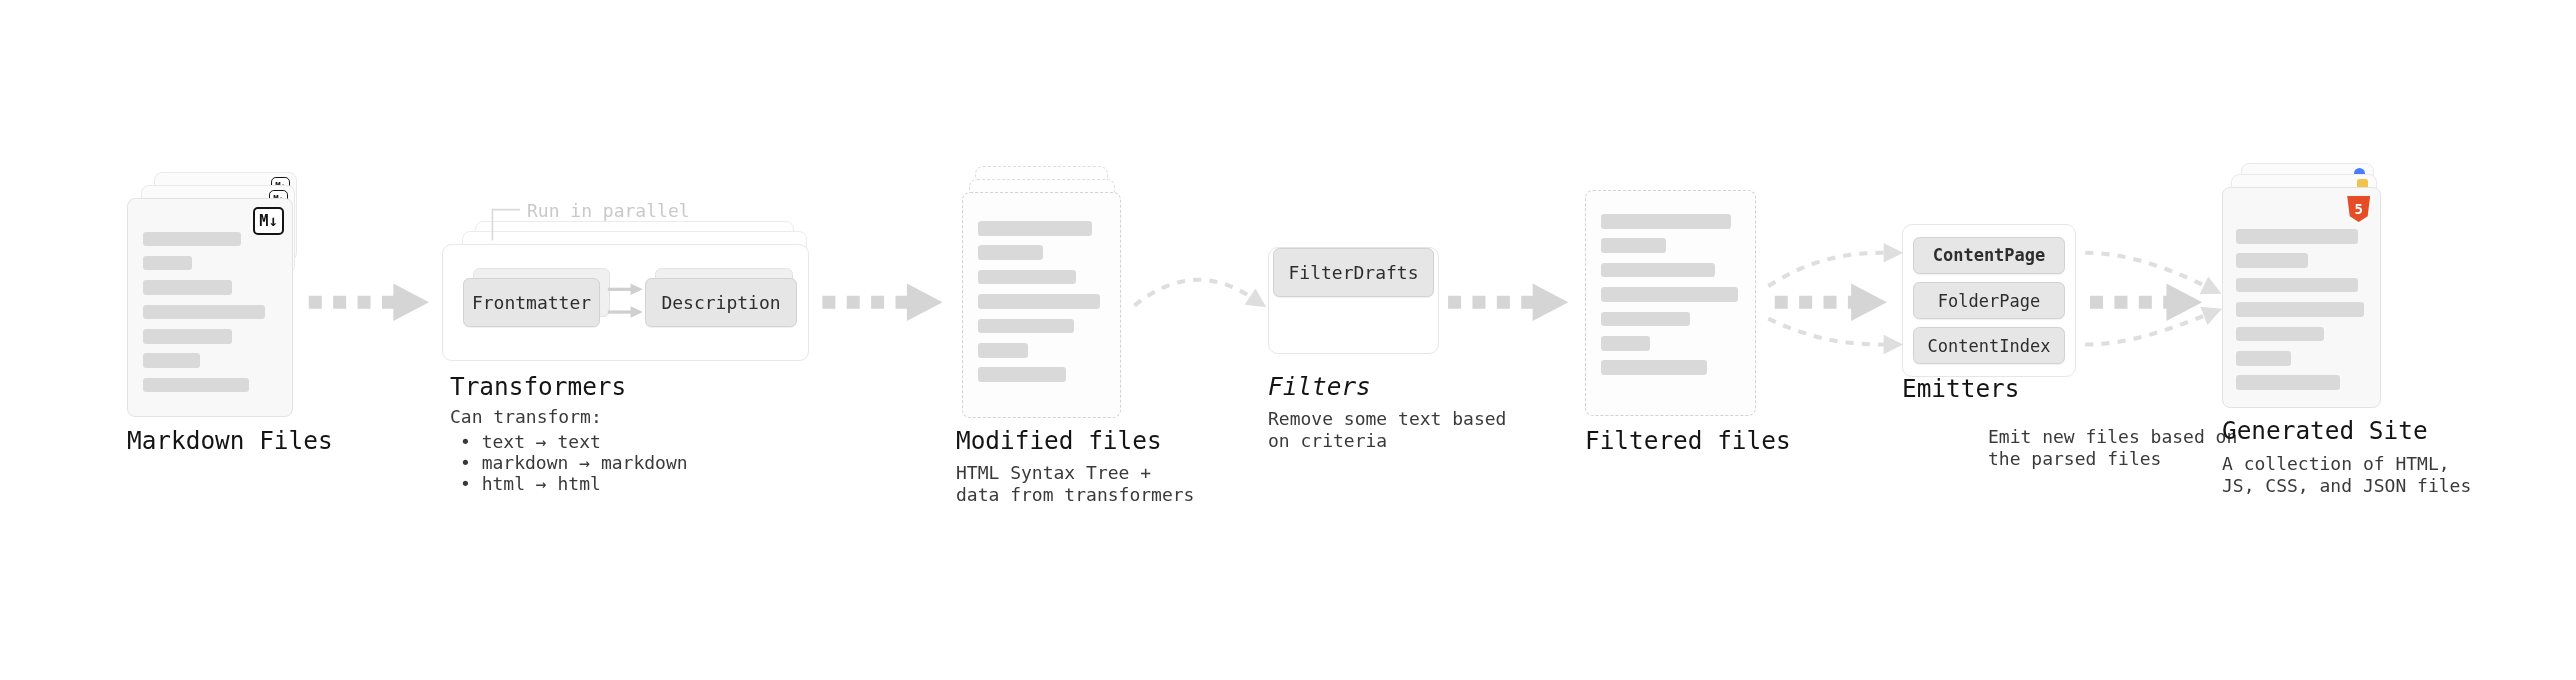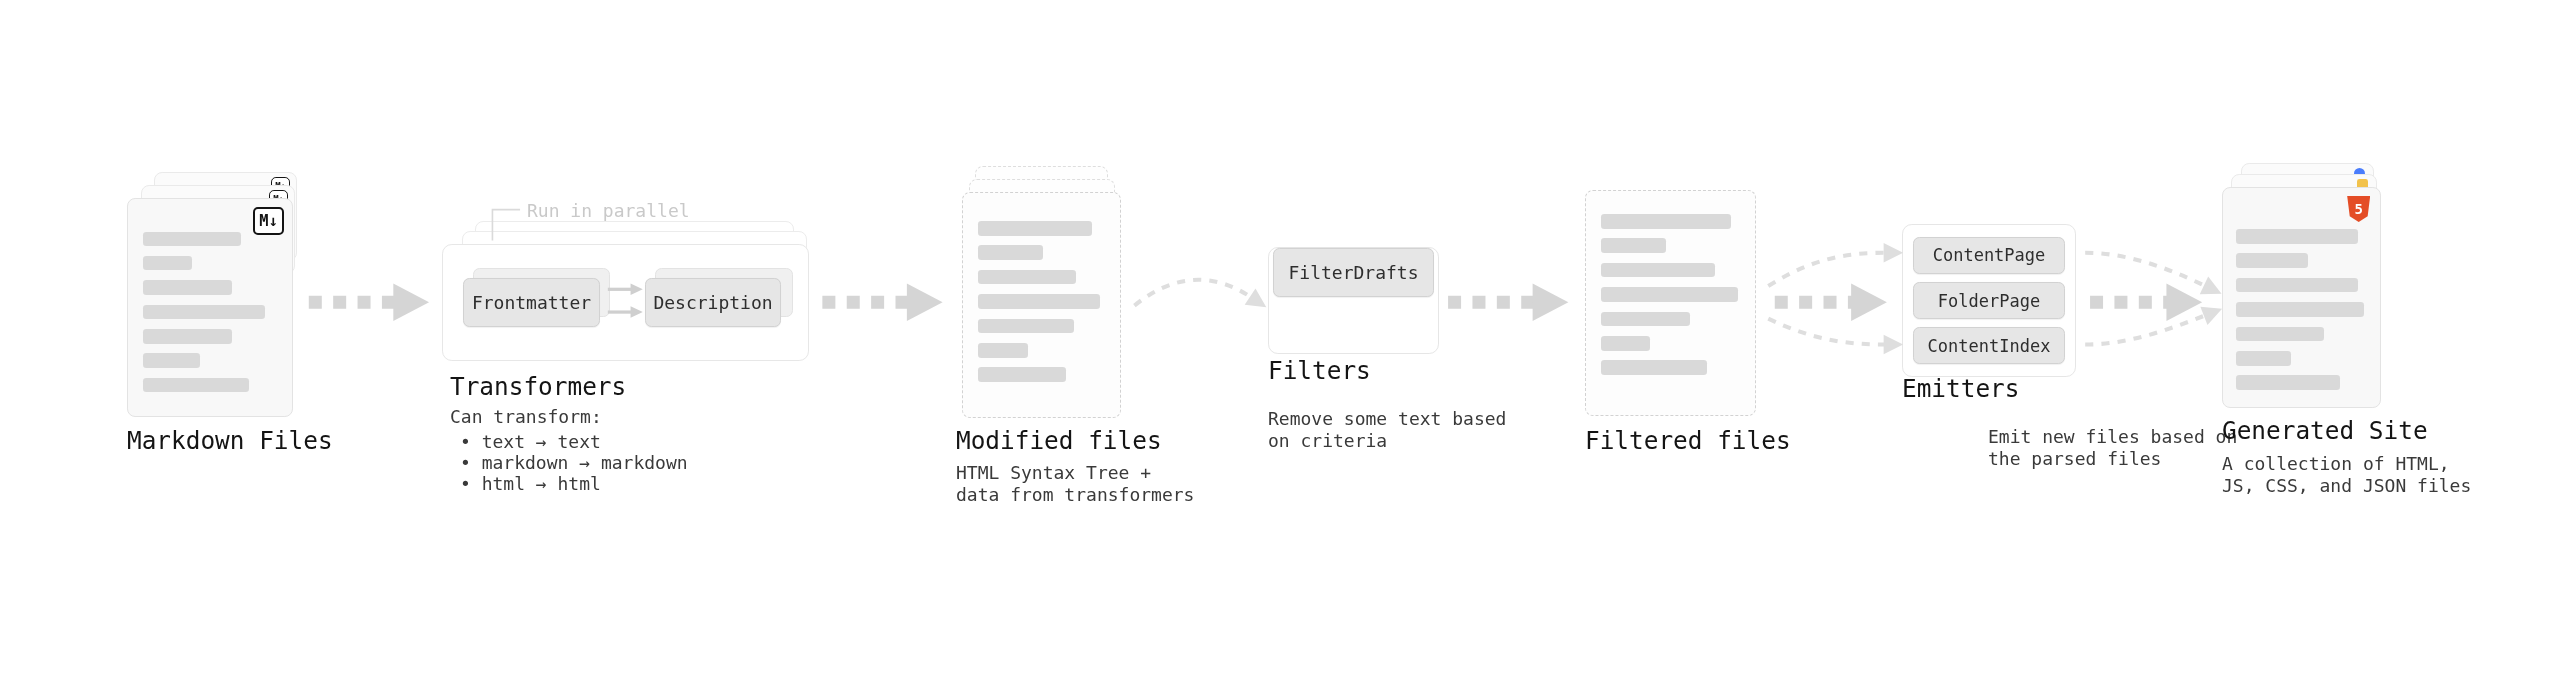--- a/index.html
+++ b/index.html
@@ -161,21 +161,21 @@
     <div class="stage-label" style="left:127px;top:426px;">Markdown Files</div>
   </section>
 
   <section>
     <div class="tr-layer" style="left:475px;top:221px;width:319px;height:44px;"></div>
     <div class="tr-layer" style="left:462px;top:231px;width:345px;height:47px;"></div>
     <div class="tr-outer"></div>
     <div class="btn-echo" style="left:473px;top:268px;width:137px;height:49px;"></div>
     <div class="btn-echo" style="left:655px;top:268px;width:138px;height:49px;"></div>
     <div class="btn" style="left:463px;top:278px;width:137px;height:49px;">Frontmatter</div>
-    <div class="btn" style="left:645px;top:278px;width:136px;height:49px;">Description</div>
+    <div class="btn" style="left:645px;top:278px;width:152px;height:49px;">Description</div>
     <div class="annotation" style="left:527px;top:200px;">Run in parallel</div>
     <div class="stage-label" style="left:450px;top:372px;">Transformers</div>
     <div class="desc" style="left:450px;top:406px;">Can transform:</div>
     <div class="bullets" style="left:460px;top:431px;">
       <div>• text → text</div>
       <div>• markdown → markdown</div>
       <div>• html → html</div>
     </div>
   </section>
 
@@ -195,21 +195,21 @@
     </div>
     <div class="stage-label" style="left:956px;top:426px;">Modified files</div>
     <div class="desc" style="left:956px;top:462px;">HTML Syntax Tree +
 data from transformers</div>
   </section>
 
   <section>
     <div class="panel" style="left:1268px;top:247px;width:171px;height:107px;">
       <div class="btn static" style="height:49px;padding:0 14.6px;">FilterDrafts</div>
     </div>
-    <div class="stage-label" style="left:1268px;top:356px;">Filters</div>
+    <div class="stage-label" style="left:1268px;top:372px;font-style:italic;">Filters</div>
     <div class="desc" style="left:1268px;top:408px;">Remove some text based
 on criteria</div>
   </section>
 
   <section>
     <div class="doc-dashed" style="left:1585px;top:190px;width:171px;height:226px;">
       <div class="bars" style="padding-top:23px;">
         <div class="bar" style="width:130px"></div>
         <div class="bar" style="width:65px"></div>
         <div class="bar" style="width:114px"></div>
@@ -217,21 +217,21 @@
         <div class="bar" style="width:89px"></div>
         <div class="bar" style="width:49px"></div>
         <div class="bar" style="width:106px"></div>
       </div>
     </div>
     <div class="stage-label" style="left:1585px;top:426px;">Filtered files</div>
   </section>
 
   <section>
     <div class="panel column" style="left:1902px;top:224px;width:174px;height:153px;">
-      <div class="btn static" style="height:37px;font-size:17px;padding:0 0;">ContentPage</div>
+      <div class="btn static" style="height:37px;font-size:17px;padding:0 0;font-weight:bold;">ContentPage</div>
       <div class="btn static" style="height:37px;font-size:17px;padding:0 6.5px;">FolderPage</div>
       <div class="btn static" style="height:37px;font-size:17px;padding:0 24px;">ContentIndex</div>
     </div>
     <div class="stage-label" style="left:1902px;top:374px;">Emitters</div>
     <div class="desc" style="left:1988px;top:426px;">Emit new files based on
 the parsed files</div>
   </section>
 
   <section>
     <div class="card back" style="left:2241px;top:163px;width:133px;height:89px;">

